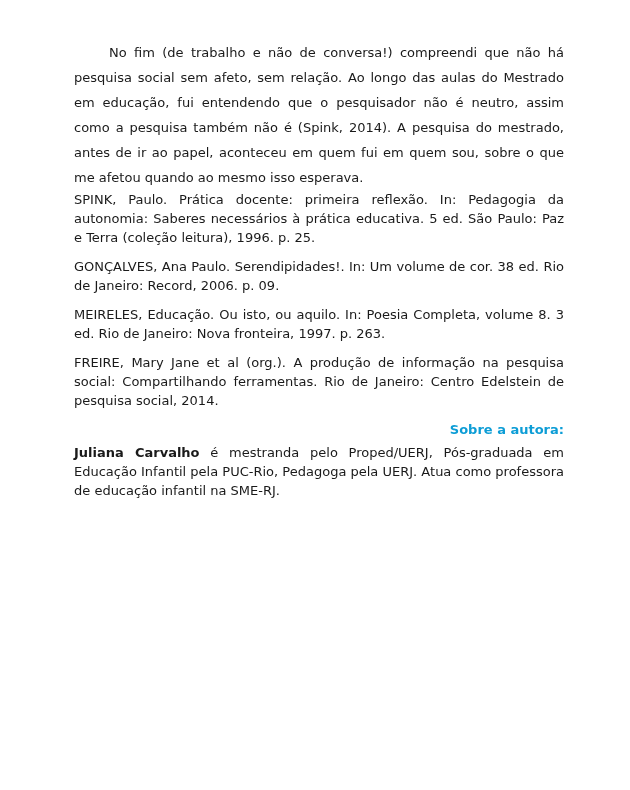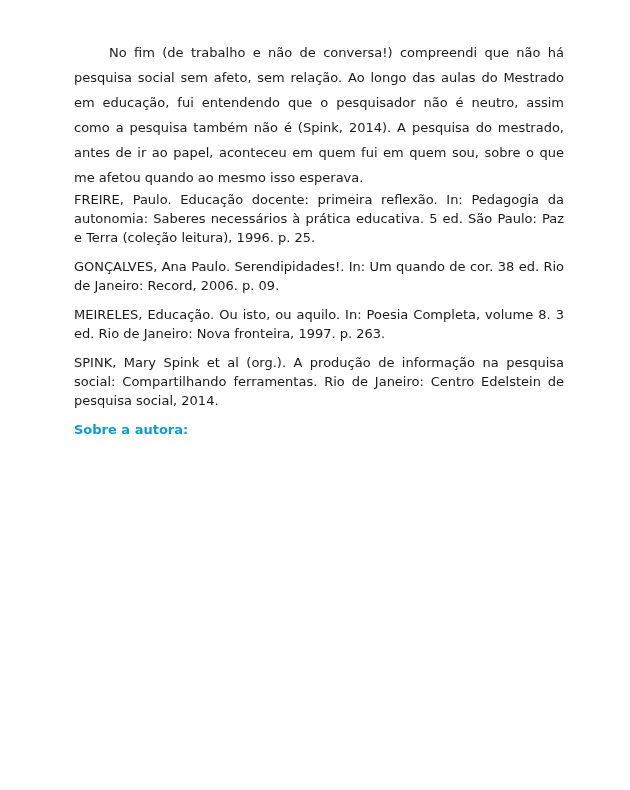--- a/index.html
+++ b/index.html
@@ -42,43 +42,45 @@
   }
   .ref .b {
     font-weight: normal;
   }
   .about-heading {
     font-size: 13px;
     line-height: 19px;
     font-weight: bold;
     color: #0d9dd6;
     margin: 2px 0 4px 0;
+    text-align: right;
   }
   .author {
     font-size: 13px;
     line-height: 19px;
     text-align: justify;
     margin: 0;
   }
   .author .b {
     font-weight: bold;
   }
 </style>
 </head>
 <body>
 
 <div class="page">
 
   <p class="intro">No fim (de trabalho e não de conversa!) compreendi que não há pesquisa social sem afeto, sem relação. Ao longo das aulas do Mestrado em educação, fui entendendo que o pesquisador não é neutro, assim como a pesquisa também não é (Spink, 2014). A pesquisa do mestrado, antes de ir ao papel, aconteceu em quem fui em quem sou, sobre o que me afetou quando ao mesmo isso esperava.</p>
 
 
-  <p class="ref"><span>FREIRE, Paulo. Educação docente: primeira reflexão. In: </span><span class="b">Pedagogia da autonomia: Saberes necessários à prática educativa</span><span>. 5 ed. São Paulo: Paz e Terra (coleção leitura), 1996. p. 25.</span></p>
+  <p class="ref"><span>SPINK, Paulo. Prática docente: primeira reflexão. In: </span><span class="b">Pedagogia da autonomia: Saberes necessários à prática educativa</span><span>. 5 ed. São Paulo: Paz e Terra (coleção leitura), 1996. p. 25.</span></p>
 
-  <p class="ref"><span>GONÇALVES, Ana Paulo. Serendipidades!. In: </span><span class="b">Um quando de cor.</span><span> 38 ed. Rio de Janeiro: Record, 2006. p. 09.</span></p>
+  <p class="ref"><span>GONÇALVES, Ana Paulo. Serendipidades!. In: </span><span class="b">Um volume de cor.</span><span> 38 ed. Rio de Janeiro: Record, 2006. p. 09.</span></p>
 
   <p class="ref"><span>MEIRELES, Educação. Ou isto, ou aquilo. In: </span><span class="b">Poesia Completa, volume 8.</span><span> 3 ed. Rio de Janeiro: Nova fronteira, 1997. p. 263.</span></p>
 
-  <p class="ref"><span>SPINK, Mary Spink et al (org.). </span><span class="b">A produção de informação na pesquisa social: Compartilhando ferramentas.</span><span> Rio de Janeiro: Centro Edelstein de pesquisa social, 2014.</span></p>
+  <p class="ref"><span>FREIRE, Mary Jane et al (org.). </span><span class="b">A produção de informação na pesquisa social: Compartilhando ferramentas.</span><span> Rio de Janeiro: Centro Edelstein de pesquisa social, 2014.</span></p>
 
   <p class="about-heading">Sobre a autora:</p>
 
+  <p class="author"><span class="b">Juliana Carvalho</span><span> é mestranda pelo Proped/UERJ, Pós-graduada em Educação Infantil pela PUC-Rio, Pedagoga pela UERJ. Atua como professora de educação infantil na SME-RJ.</span></p>
 
 </div>
 
 </body></html>

